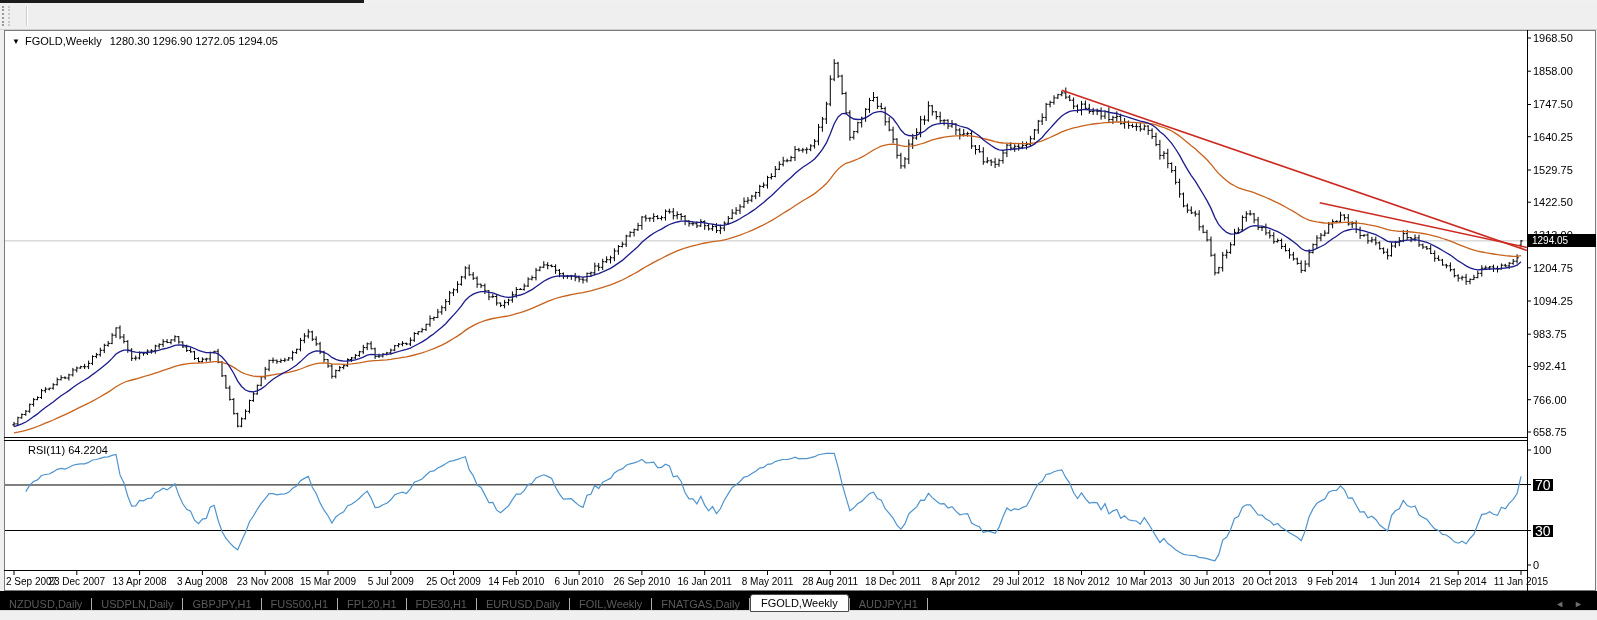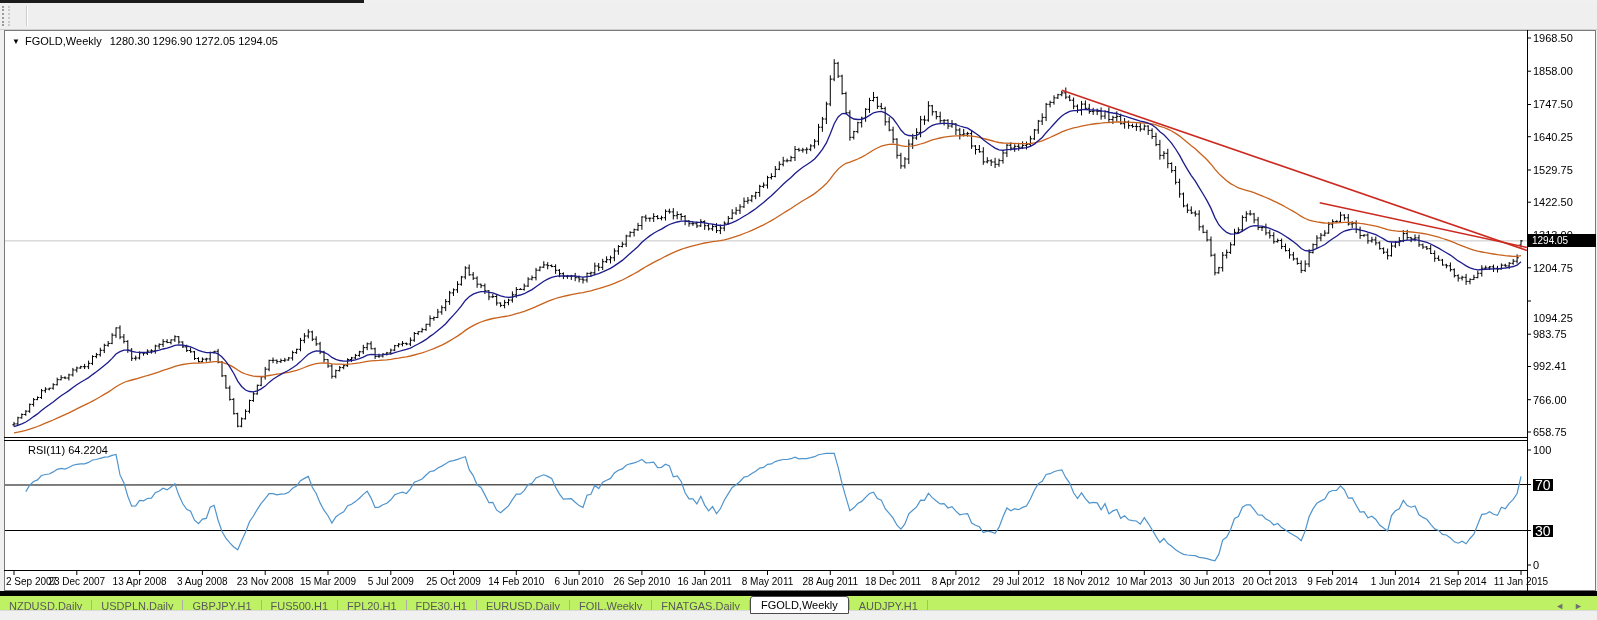--- a/index.html
+++ b/index.html
@@ -17,22 +17,22 @@
   .chart-header{position:absolute;left:8px;top:5px;font-size:11px;color:#000;z-index:4;white-space:nowrap;}
   .chart-header .dd{font-size:8px;margin-right:5px;position:relative;top:-1px;}
   .chart-header .ohlc{margin-left:8px;}
   #chart-svg{position:absolute;left:0;top:0;z-index:2;}
   .axis-label{position:absolute;font-size:11px;color:#000;z-index:3;white-space:nowrap;}
   .rsi-ind-label{position:absolute;left:8px;top:414px;font-size:11px;color:#000;z-index:4;margin-left:16px;}
   .boxed{background:#000;color:#fff;padding:0 2px;font-size:14px;line-height:12px;}
   .cur-price{position:absolute;left:1524px;top:204px;width:64px;height:13px;background:#000;color:#fff;
              font-size:10px;line-height:13px;padding-left:4px;z-index:5;}
   .date-label{position:absolute;top:546px;font-size:10px;color:#000;z-index:3;white-space:nowrap;transform:translateX(-50%);}
-  .tabbar{position:absolute;left:0;top:591px;width:1597px;height:18px;background:#bef264;
-          border-top:5px solid #000000;display:flex;align-items:center;padding-top:1px;}
+  .tabbar{position:absolute;left:0;top:591px;width:1597px;height:18px;background:#000000;
+          border-top:3px solid #000000;display:flex;align-items:center;padding-top:1px;}
   .tab{font-size:11px;color:#5a5a5a;padding:1px 9px;white-space:nowrap;cursor:default;}
   .tab.active{color:#000;background:#fff;border:1px solid #4a4a4a;border-radius:3px 3px 0 0;
               margin-top:-3px;padding:2px 10px 2px;position:relative;z-index:2;}
   .tab-sep{width:1px;height:12px;background:#adadad;}
   .tab-scroll{margin-left:auto;display:flex;gap:10px;margin-right:14px;}
   .tab-scroll span{font-size:9px;color:#707070;cursor:default;}
   .bottom-strip{position:absolute;left:0;top:610px;width:1597px;height:10px;background:#f0f0f0;
                 border-top:1px solid #dadada;}
 </style>
 </head>
@@ -71,21 +71,21 @@
 
     <div id="price-axis">
         <div class="axis-label" style="left: 1529px; top: 2px;">1968.50</div>
         <div class="axis-label" style="left: 1529px; top: 35.2407px;">1858.00</div>
         <div class="axis-label" style="left: 1529px; top: 68.4814px;">1747.50</div>
         <div class="axis-label" style="left: 1529px; top: 100.744px;">1640.25</div>
         <div class="axis-label" style="left: 1529px; top: 133.985px;">1529.75</div>
         <div class="axis-label" style="left: 1529px; top: 166.248px;">1422.50</div>
         <div class="axis-label" style="left: 1529px; top: 199.188px;">1313.00</div>
         <div class="axis-label" style="left: 1529px; top: 231.752px;">1204.75</div>
-        <div class="axis-label" style="left: 1529px; top: 264.993px; margin-top: 17px;">1094.25</div>
+        <div class="axis-label" style="left: 1529px; top: 264.993px;">1094.25</div>
         <div class="axis-label" style="left: 1529px; top: 298.233px;">983.75</div>
         <div class="axis-label" style="left: 1529px; top: 330.496px;">992.41</div>
         <div class="axis-label" style="left: 1529px; top: 363.737px;">766.00</div>
         <div class="axis-label" style="left: 1529px; top: 396px;">658.75</div>
       </div>
     <div class="cur-price">1294.05</div>
     <div class="rsi-ind-label">RSI(11) 64.2204</div>
     <div id="rsi-axis">
         <div class="axis-label" style="left: 1529px; top: 414px;">100</div>
         <div class="axis-label boxed" style="left: 1529px; top: 448.5px;">70</div>

